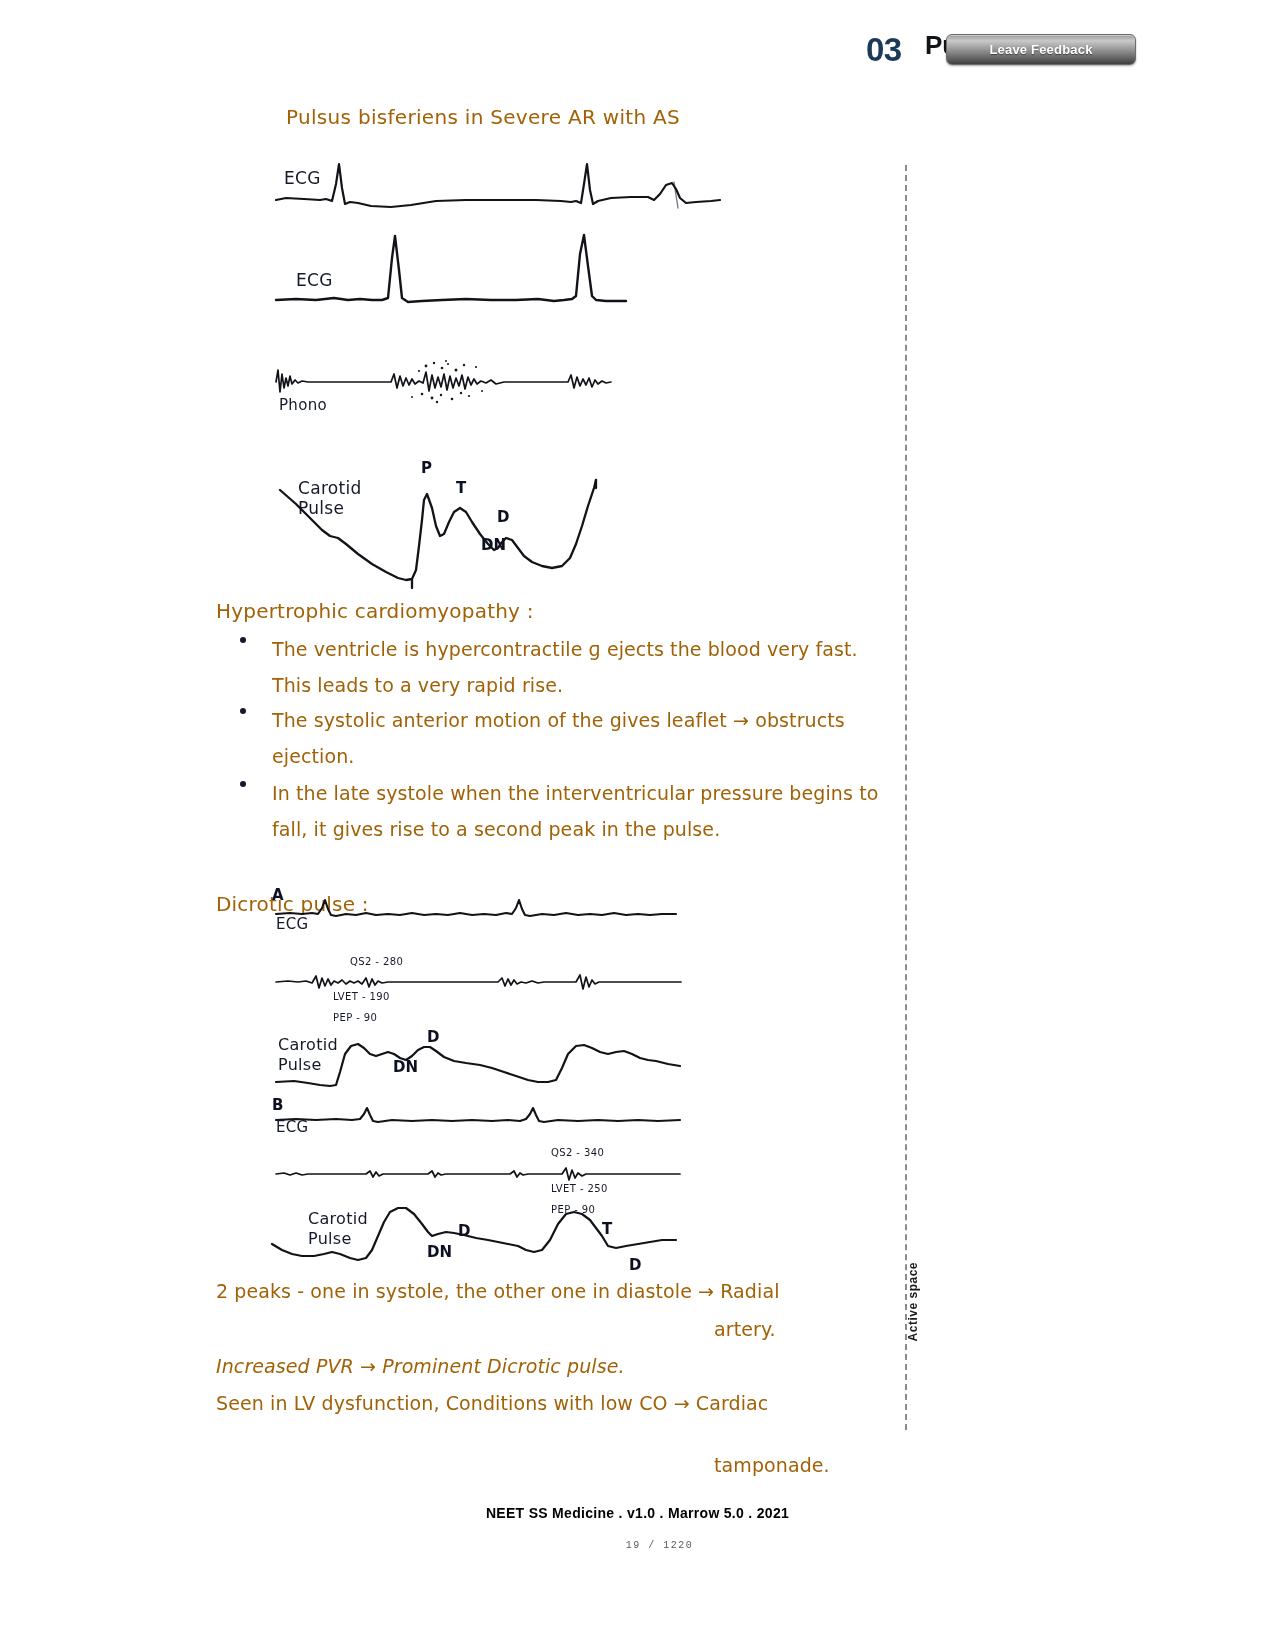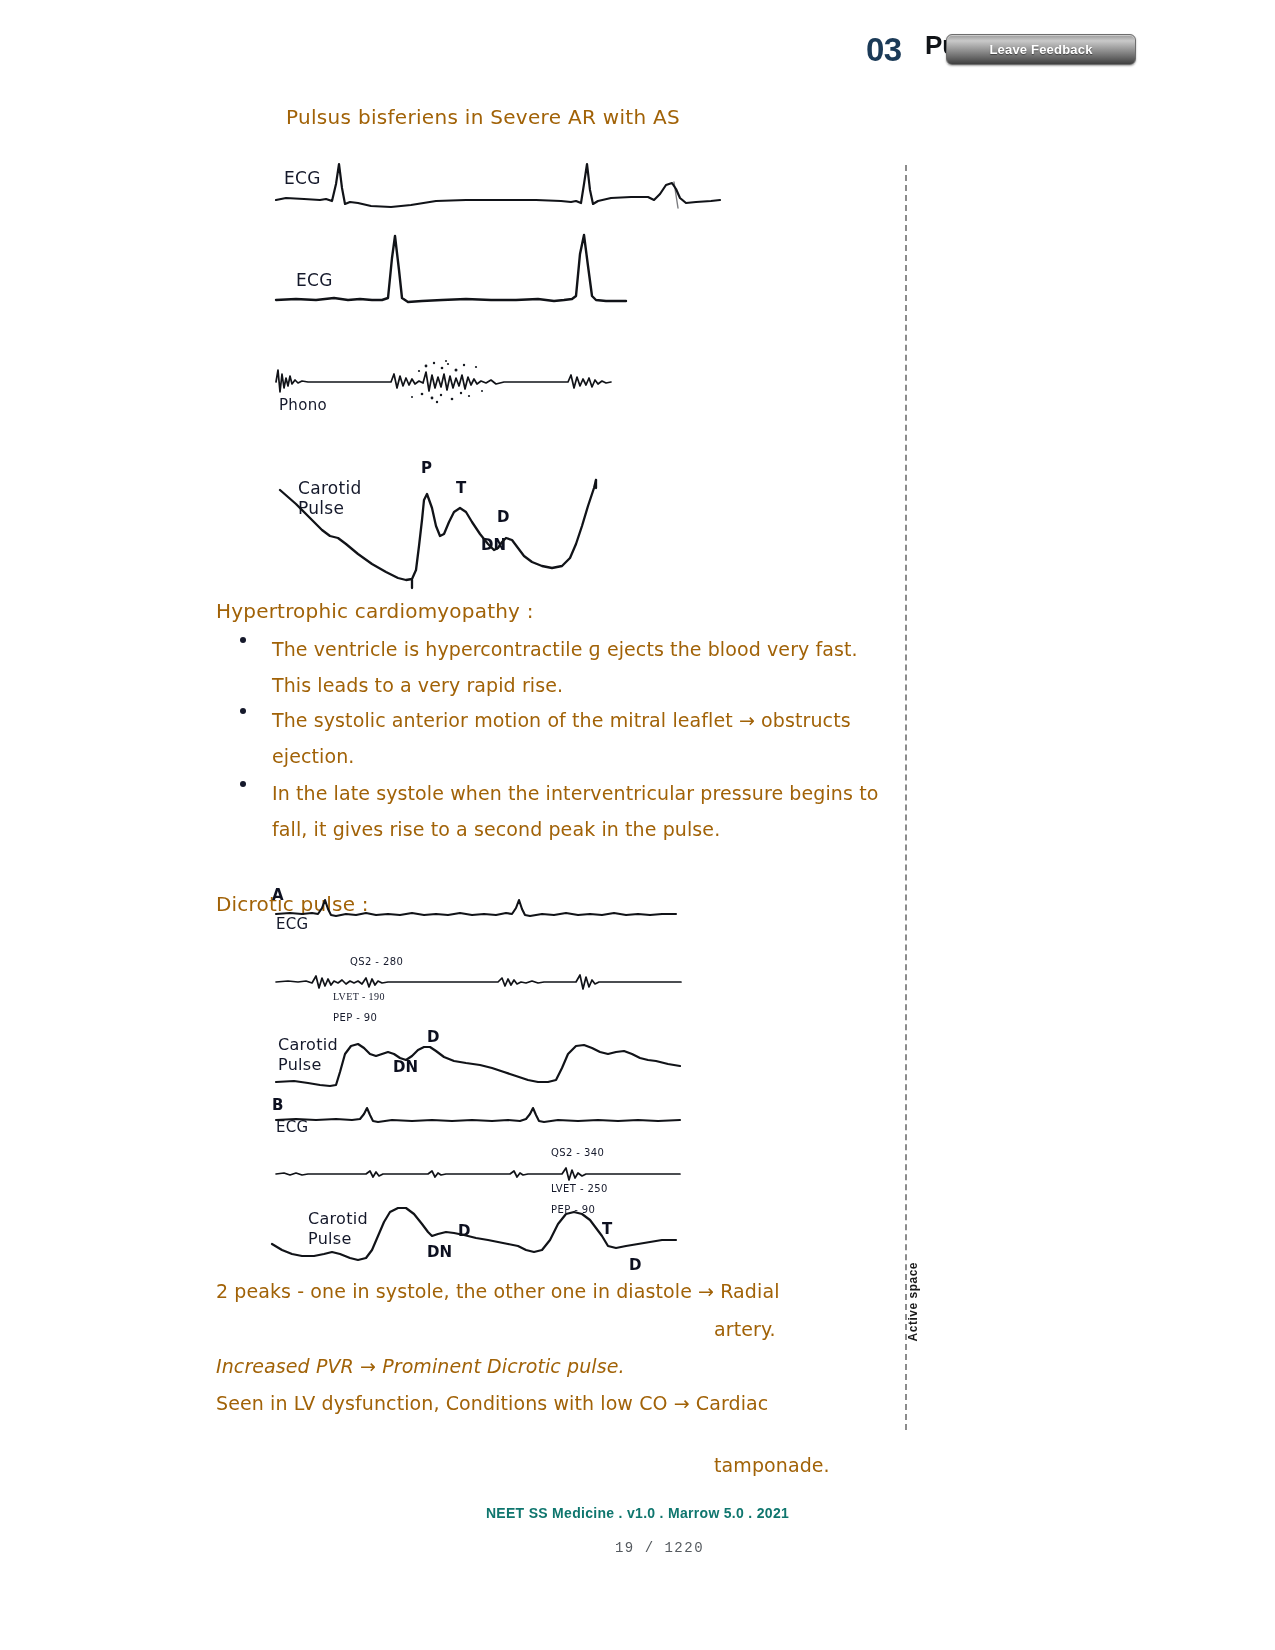--- a/index.html
+++ b/index.html
@@ -175,30 +175,30 @@
 
   
   .footer-source {
     position: absolute;
     left: 0; right: 0;
     top: 1505px;
     text-align: center;
     font-family: "Liberation Sans", sans-serif;
     font-size: 14px;
     font-weight: bold;
-    color: #0f766e;
+    color: #000000;
     letter-spacing: 0.3px;
   }
   .footer-page {
     position: absolute;
     left: 0; right: 0;
     top: 1540px;
     text-align: center;
     font-family: "Liberation Mono", monospace;
-    font-size: 14px;
+    font-size: 10px;
     color: #555a5f;
     letter-spacing: 1.5px;
     padding-left: 44px;
   }
 </style>
 </head>
 <body>
 
 <div class="page-header">
   <div class="chapter-num">03</div>
@@ -268,40 +268,40 @@
 
   <div class="heading-line hand" style="top:519px;">Hypertrophic cardiomyopathy :</div>
 
   <div class="bullet-row hand" style="top:551px;">
     <span class="bullet-dot"></span>
     <span class="bullet-text">The ventricle is hypercontractile ɡ ejects the blood very fast. This leads to a very rapid rise.</span>
   </div>
 
   <div class="bullet-row hand" style="top:622px;">
     <span class="bullet-dot"></span>
-    <span class="bullet-text">The systolic anterior motion of the mitral leaflet → obstructs ejection.</span>
+    <span class="bullet-text">The systolic anterior motion of the gives leaflet → obstructs ejection.</span>
   </div>
 
   <div class="bullet-row hand" style="top:695px;">
     <span class="bullet-dot"></span>
     <span class="bullet-text">In the late systole when the interventricular pressure begins to fall, it gives rise to a second peak in the pulse.</span>
   </div>
 
   <div class="heading-line hand" style="top:770px;margin-top:42px;">Dicrotic pulse :</div>
 
   <div class="marker-label hand" style="left:272px; top:806px;">A</div>
   <div class="trace-label hand" style="left:276px; top:835px; font-size:15px;">ECG</div>
   <svg class="trace" style="left:276px; top:818px;" width="410" height="26" viewBox="0 0 410 26">
     <path d="M0,16 L14,15 L26,16 L36,15 L42,16 L46,10 L49,2 L52,11 L55,17 L60,18 L70,16 L80,17 L90,15 L100,17 L112,16
              L124,17 L136,15 L148,17 L160,16 L172,17 L184,15 L196,17 L208,16 L220,17 L230,15 L236,16 L240,10 L243,2 L246,11
              L249,17 L254,18 L266,16 L278,17 L290,15 L302,17 L314,16 L326,17 L338,15 L350,17 L362,16 L374,17 L386,16 L400,16" stroke-width="2.1"></path>
   </svg>
 
   <div class="meas-label hand" style="left:350px; top:876px;">QS2 - 280</div>
-  <div class="meas-label hand" style="left:333px; top:911px;font-family:Liberation Serif, serif;">LVET - 190</div>
+  <div class="meas-label hand" style="left:333px; top:911px;">LVET - 190</div>
   <div class="meas-label hand" style="left:333px; top:932px;">PEP - 90</div>
   <svg class="trace" style="left:276px; top:890px;" width="410" height="24" viewBox="0 0 410 24">
     <path d="M0,12 L12,11 L22,12 L30,11 L36,13 L40,6 L43,18 L46,8 L49,16 L52,9 L55,15 L58,11 L62,13 L66,10 L70,14
              L74,11 L78,13 L82,11 L86,14 L90,8 L93,17 L96,9 L99,15 L102,11 L106,13 L112,12 L120,12 L135,12 L150,12
              L165,12 L180,12 L195,12 L210,12 L222,12 L226,8 L229,16 L232,9 L235,15 L238,10 L241,14 L245,12 L250,13
              L256,11 L262,13 L268,12 L280,12 L292,12 L300,12 L304,5 L307,19 L310,7 L313,17 L316,10 L319,14 L323,12
              L330,12 L345,12 L365,12 L385,12 L405,12" stroke-width="1.7"></path>
   </svg>
 
   <div class="trace-label hand" style="left:278px; top:955px; font-size:16px;">Carotid</div>

